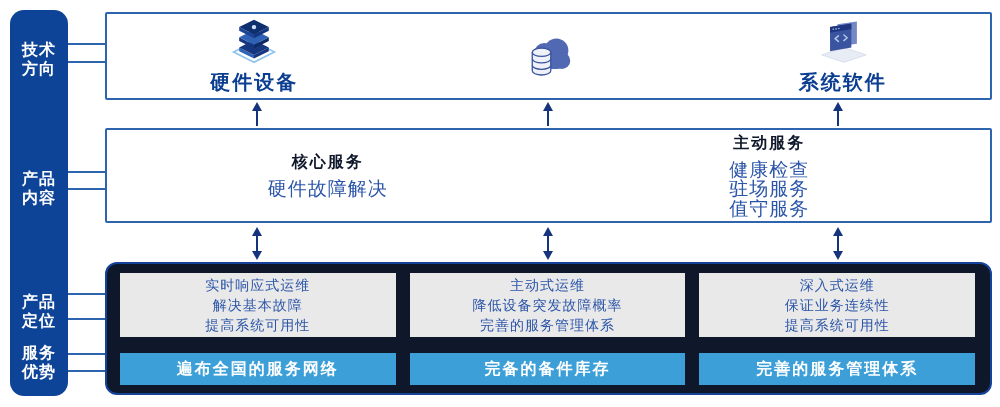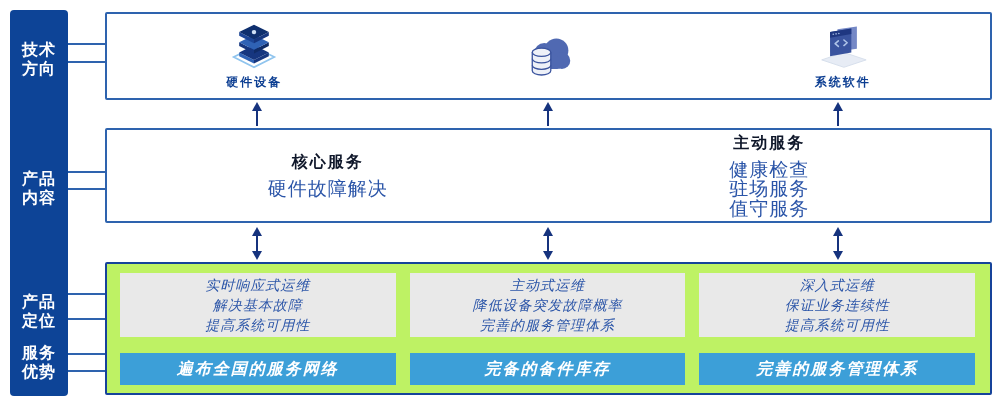--- a/index.html
+++ b/index.html
@@ -1,48 +1,48 @@
 <!DOCTYPE html>
 <html><head>
 <meta charset="utf-8">
 <style>
   * { margin:0; padding:0; box-sizing:border-box; }
   body { background:#fff; font-family:"Liberation Sans", sans-serif; }
   .stage { position:relative; width:1000px; height:407px; background:#fff; overflow:hidden; }
 
   
   .sidebar { position:absolute; left:10px; top:10px; width:58px; height:386px;
-             background:#0D4497; border-radius:4px; }
+             background:#0D4497; border-radius:14px; }
   .side-label { position:absolute; left:0; width:58px; text-align:center;
                 color:#fff; font-weight:bold; font-size:16px; line-height:19px; letter-spacing:1px; }
   .side-label span { display:block; }
   .sl-1 { top:30px; } .sl-2 { top:159px; } .sl-3 { top:282px; } .sl-4 { top:333px; }
 
   
   .conn { position:absolute; left:68px; width:37px; height:2px; background:#2E63AE; }
   .c1{top:43px}.c2{top:61px}.c3{top:171px}.c4{top:188px}
   .c5{top:293px}.c6{top:318px}.c7{top:353px}.c8{top:370px}
 
   
   .box { position:absolute; left:105px; width:887px; background:#fff;
          border:2px solid #2E63AE; border-radius:2px; display:flex; }
   .top-box { top:12px; height:88px; }
   .mid-box { top:128px; height:95px; }
   .col { flex:1; display:flex; flex-direction:column; align-items:center; justify-content:center; }
 
-  .tech-label { margin-top:3px; color:#0C3E92; font-size:12px; font-weight:bold; letter-spacing:2px; }
+  .tech-label { margin-top:3px; color:#0C3E92; font-size:20px; font-weight:bold; letter-spacing:2px; }
   .icon-svg { display:block; }
 
   .mid-title { color:#0f172a; font-size:16px; font-weight:bold; letter-spacing:2px; margin-bottom:6px; }
   .mid-item { color:#2B55A8; font-size:19px; line-height:19.5px; letter-spacing:1px; }
 
   
   .bottom-box { position:absolute; left:105px; top:262px; width:887px; height:133px;
-                background:#bef264; border:2px solid #16439A; border-radius:2px;
-                display:flex; gap:14px; padding:9px 15px 8px 13px;font-style:italic; }
+                background:#0f172a; border:2px solid #16439A; border-radius:12px;
+                display:flex; gap:14px; padding:9px 15px 8px 13px; }
   .b-col { flex:1; display:flex; flex-direction:column; }
   .gray-panel { flex:1; background:#E9E9E9; display:flex; flex-direction:column;
                 align-items:center; justify-content:center; }
   .gray-line { color:#2B55A8; font-size:14px; line-height:20px; letter-spacing:1px; }
   .blue-bar { margin-top:16px; height:32px; background:#3C9FD8; color:#fff;
               font-size:16px; font-weight:bold; letter-spacing:2px;
               display:flex; align-items:center; justify-content:center; }
 
   
   .arrow { position:absolute; }

